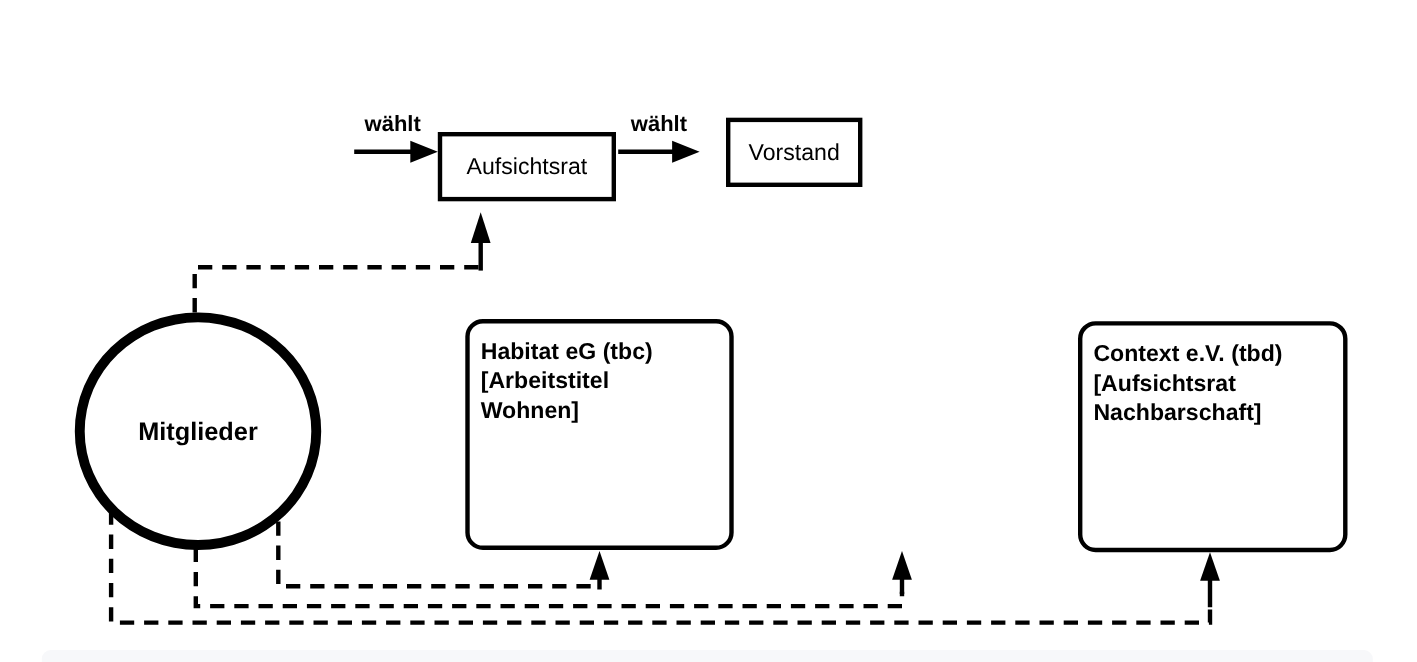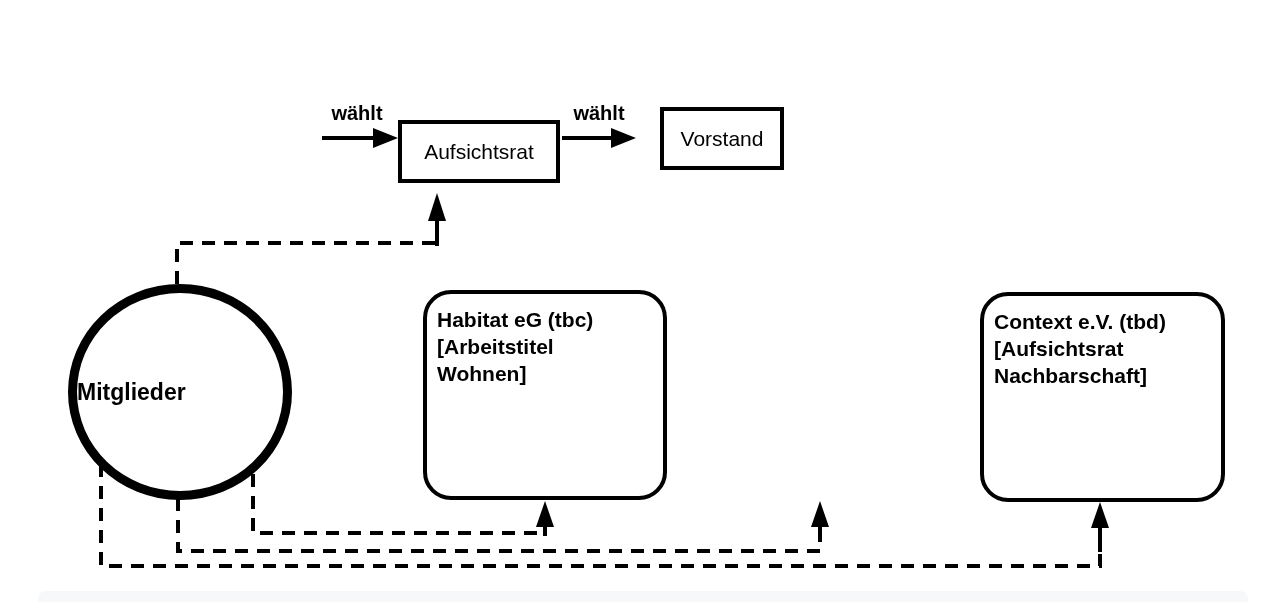--- a/index.html
+++ b/index.html
@@ -30,27 +30,27 @@
   .edge-label {
     position:absolute; width:64px; top:104px;
     font-size:20px; font-weight:bold; text-align:center; line-height:18px;
   }
   .edge-label-1 { left:325px; }
   .edge-label-2 { left:567px; }
   
   .circle-node {
     position:absolute; left:68px; top:284px; width:224px; height:216px;
     border:9px solid #000; border-radius:50%; box-sizing:border-box;
-    display:flex; align-items:center; justify-content:flex-start;
+    display:flex; align-items:center; justify-content:center;
     font-size:23px; font-weight:bold; background:#fff;
   }
   
   .org-node {
     position:absolute; width:245px; height:210px;
-    border:4px solid #000; border-radius:28px; box-sizing:border-box;
+    border:4px solid #000; border-radius:16px; box-sizing:border-box;
     background:#fff; font-size:21px; font-weight:bold; line-height:27px;
     padding:12px 20px 0 10px; white-space:pre-line;
   }
   .org-habitat    { left:423px; top:290px; width:244px; }
   .org-produktion { left:698px; top:290px; }
   .org-context    { left:980px; top:292px; }
   
   .connector-layer {
     position:absolute; left:0; top:0; width:1288px; height:602px;
     pointer-events:none;

